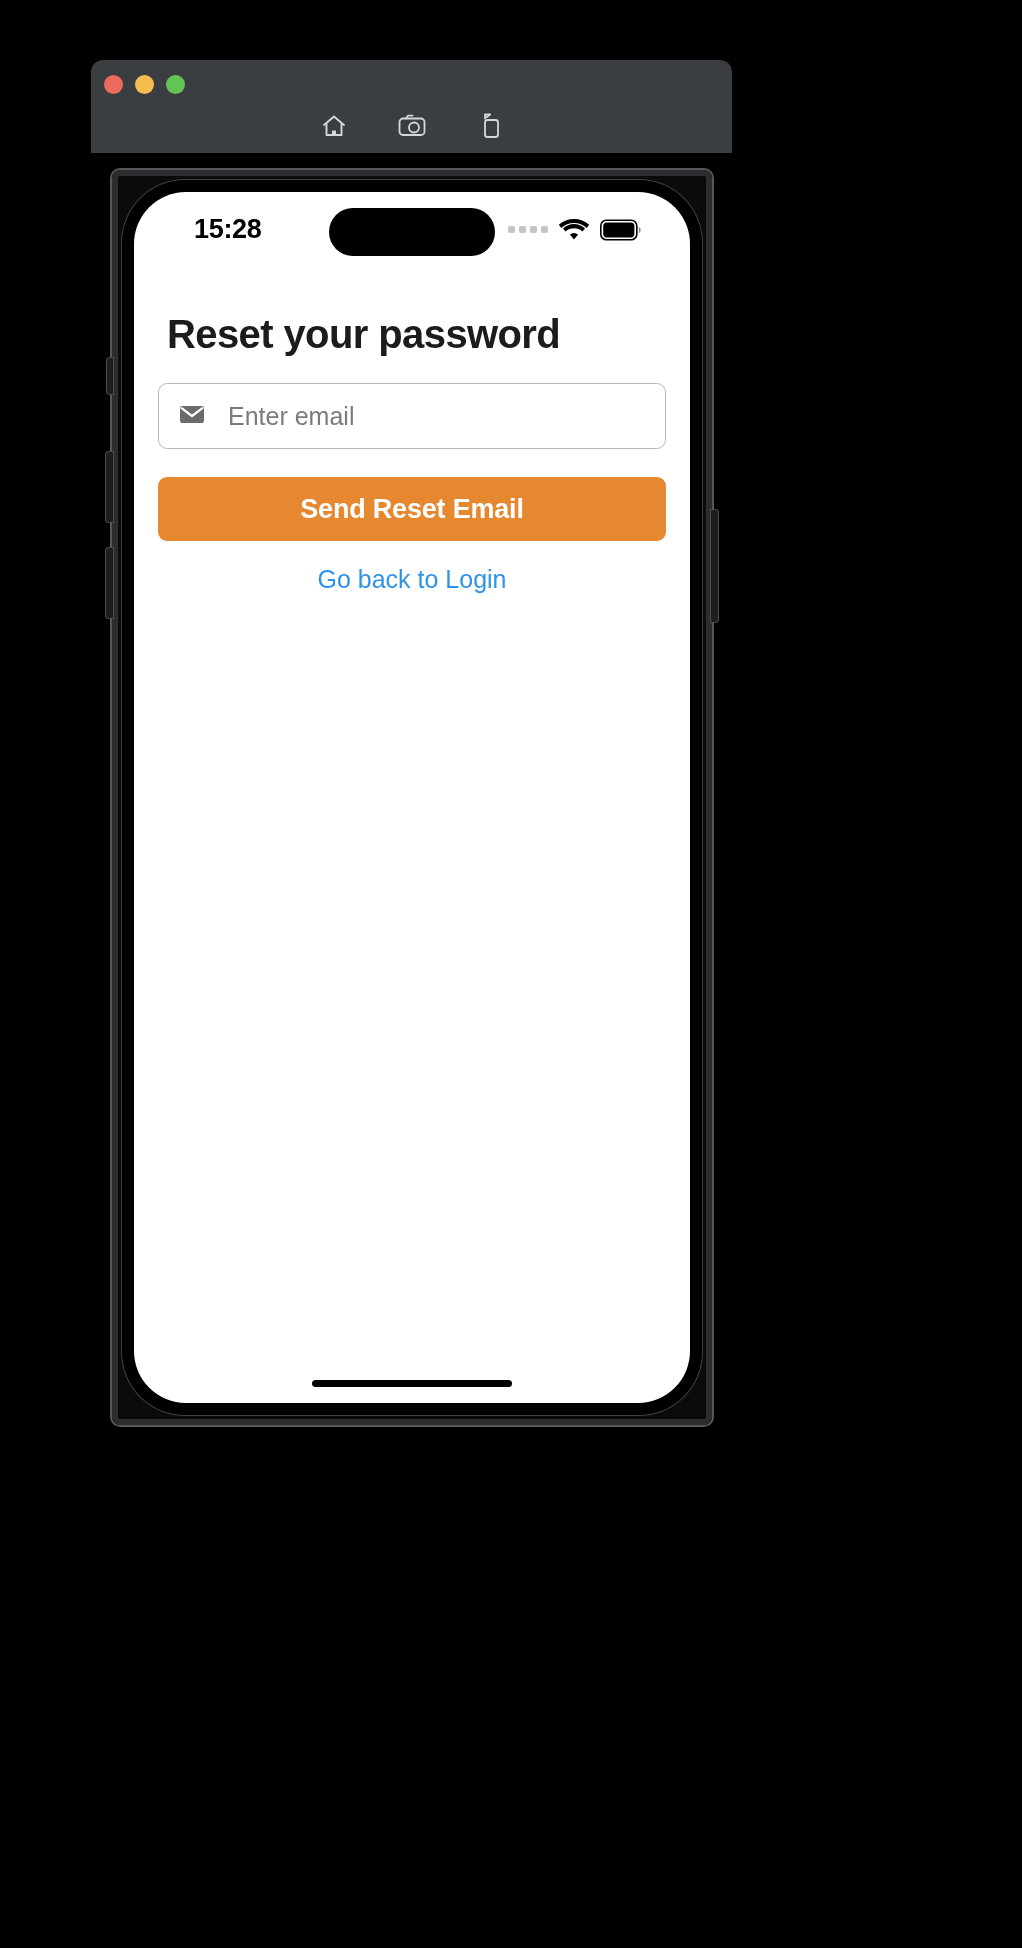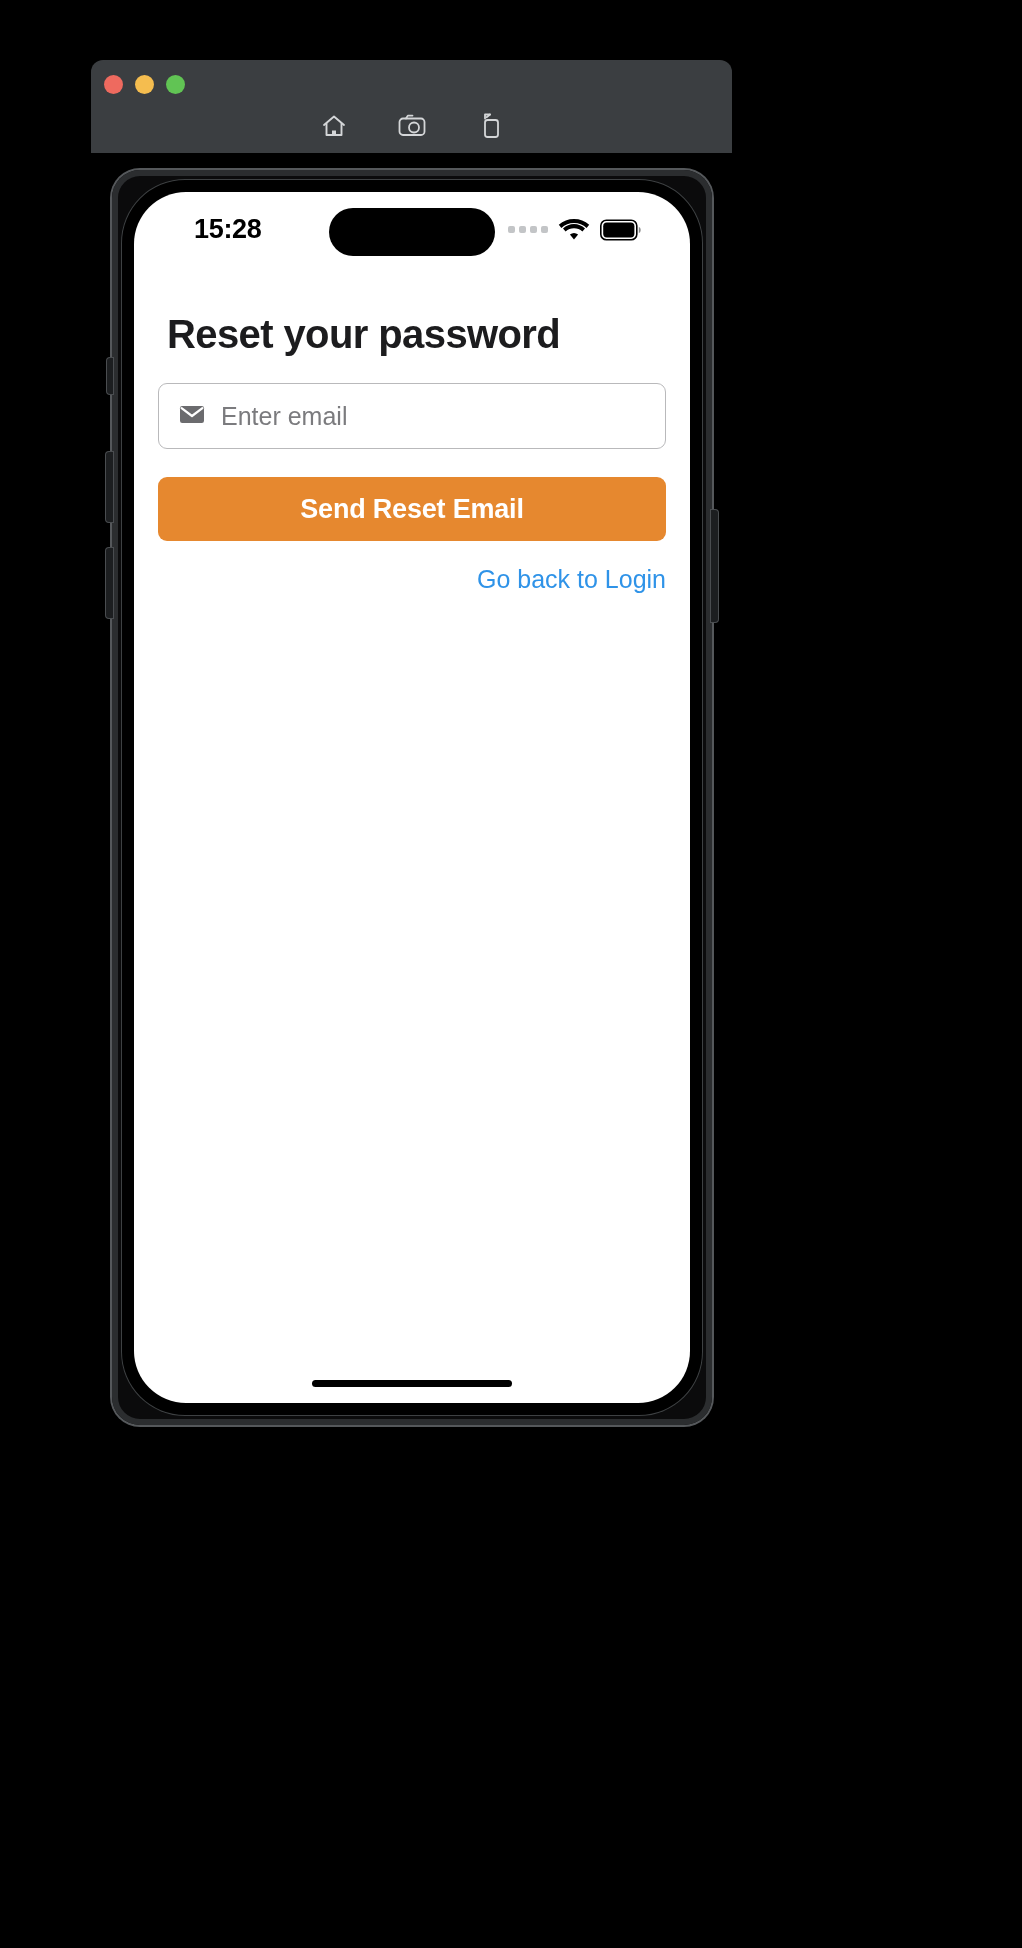--- a/index.html
+++ b/index.html
@@ -79,21 +79,21 @@
   .tb-btn svg { display: block; }
 
   
   .phone {
     position: absolute;
     left: 112px;
     top: 170px;
     width: 600px;
     height: 1255px;
     background: #0b0b0c;
-    border-radius: 28px;
+    border-radius: 8px;
     box-shadow: 0 0 0 2px #55585b, inset 0 0 0 6px #2b2d2f;
     box-sizing: border-box;
   }
   .phone-inner-ring {
     position: absolute;
     left: 9px;
     top: 9px;
     right: 9px;
     bottom: 9px;
     border-radius: 64px;
@@ -211,20 +211,21 @@
   .field {
     margin-top: 27px;
     height: 66px;
     border: 1.5px solid #b9b9bb;
     border-radius: 9px;
     background: #ffffff;
     display: flex;
     align-items: center;
     padding: 0 18px;
     box-sizing: border-box;
+    gap: 7px;
   }
   .field .mail-icon {
     flex: 0 0 auto;
     margin-right: 14px;
     display: block;
   }
   .field input {
     flex: 1 1 auto;
     border: none;
     outline: none;
@@ -251,21 +252,21 @@
     font-family: "Liberation Sans", sans-serif;
     font-size: 27px;
     font-weight: bold;
     letter-spacing: -0.2px;
     cursor: pointer;
     display: block;
   }
 
   .link-row {
     margin-top: 24px;
-    text-align: right;
+    text-align: center;
   }
   .text-link {
     color: #2f93e8;
     font-size: 25px;
     text-decoration: none;
     cursor: pointer;
   }
 
   .home-indicator {
     position: absolute;

